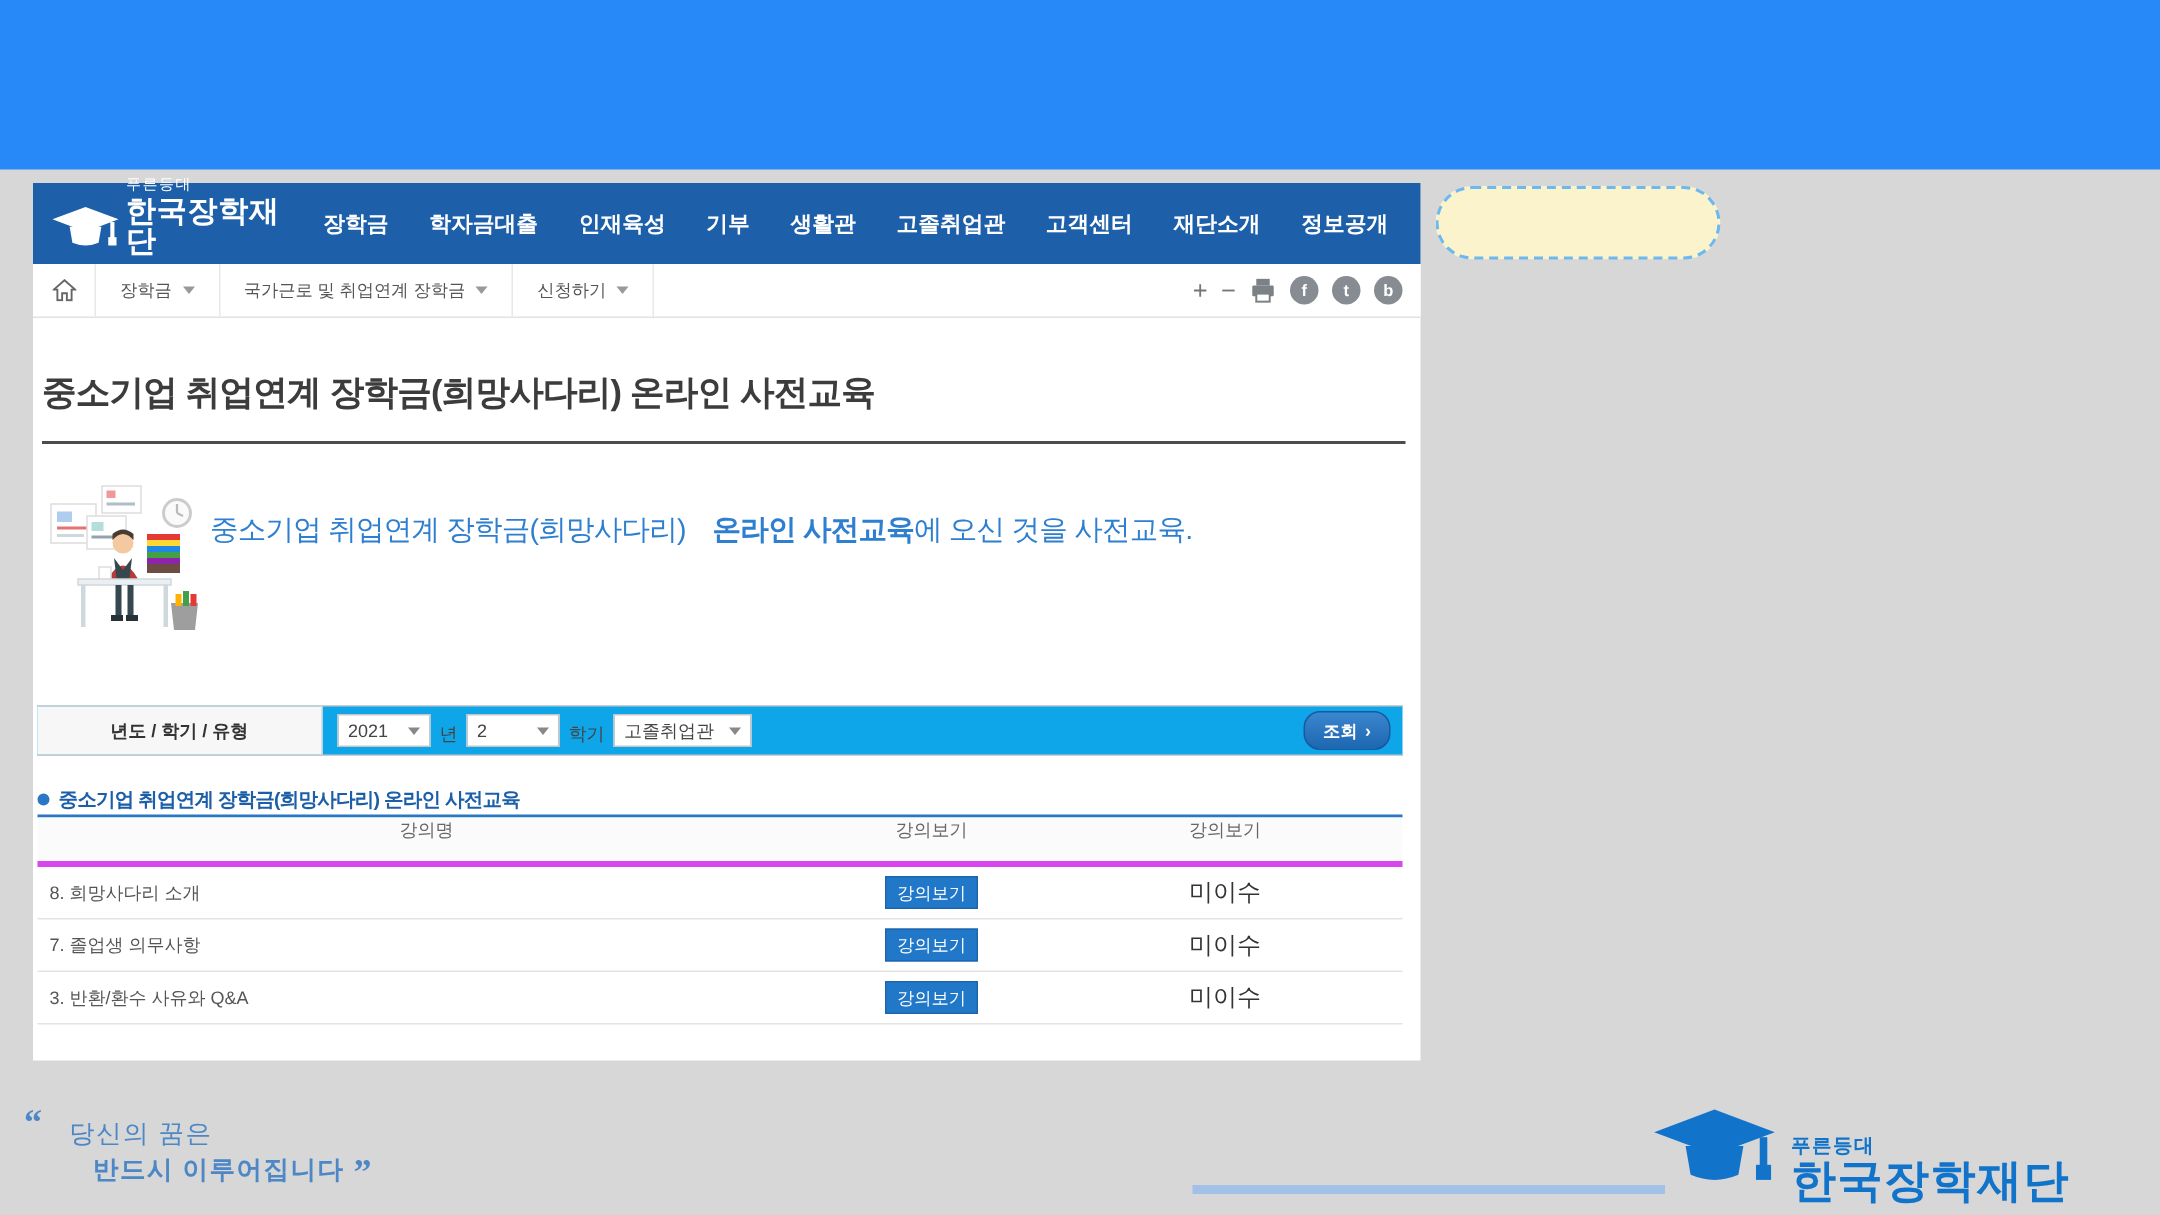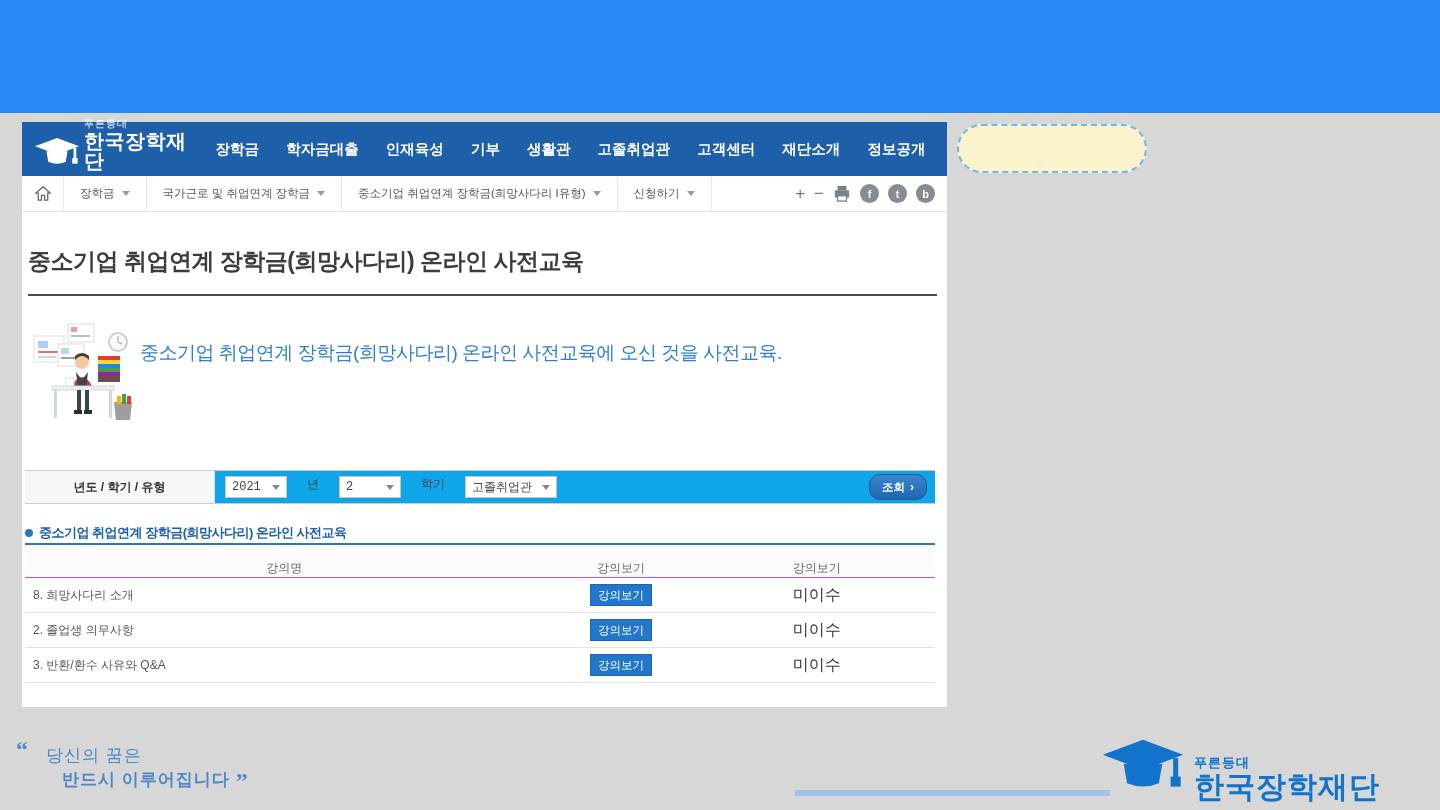--- a/index.html
+++ b/index.html
@@ -60,34 +60,34 @@
   }
   .tool-print { cursor:pointer; display:flex; align-items:center; }
 
   
   .page-title { position:absolute; left:6px; top:124px; font-size:23px; font-weight:bold; color:#3c3c3c; letter-spacing:-0.5px; }
   .title-rule { position:absolute; left:6px; right:10px; top:172px; border-top:2px solid #4c4c4c; }
 
   
   .illustration { position:absolute; left:8px; top:196px; }
   .welcome { position:absolute; left:118px; top:218px; font-size:19px; color:#2e7fd0; letter-spacing:-0.5px; }
-  .welcome b { font-weight:normal; }
+  .welcome b { font-weight:bold;margin-left:13px; }
 
   
   .filter-bar {
     position:absolute; left:3px; right:12px; top:348px; height:34px;
     border-top:1px solid #ccc; border-bottom:1px solid #ccc; background:#0ea5e9;
     display:flex; align-items:center;
   }
   .filter-label {
     width:190px; height:100%; background:#f7f7f7; border-right:1px solid #ddd;
     display:flex; align-items:center; justify-content:center;
     font-size:12px; font-weight:bold; color:#333;
   }
-  .filter-fields { display:flex; align-items:flex-start; gap:20px; padding-left:10px; font-size:12px; color:#444;font-family:Liberation Mono, monospace; }
+  .filter-fields { display:flex; align-items:flex-end; gap:6px; padding-left:10px; font-size:12px; color:#444; }
   .select {
     height:22px; border:1px solid #c6c6c6; background:#fff; display:flex; align-items:center;
     padding:0 6px; gap:8px; font-size:12px; color:#444; cursor:pointer;
   }
   .select .chev { width:0; height:0; border-left:4px solid transparent; border-right:4px solid transparent; border-top:5px solid #888; }
   .sel-year { width:62px; justify-content:space-between; }
   .sel-sem { width:62px; justify-content:space-between; }
   .sel-type { width:92px; justify-content:space-between; }
   .btn-search {
     margin-left:auto; margin-right:8px; height:22px; padding:12px 12px;
@@ -96,21 +96,21 @@
   }
   .btn-search .arrow { font-size:12px; font-weight:bold; }
 
   
   .section-head { position:absolute; left:3px; top:402px; display:flex; align-items:center; gap:6px; }
   .bullet { width:5px; height:5px; border:4px solid #2a77c5; border-radius:50%; background:#fff; }
   .section-title { font-size:13px; font-weight:bold; color:#1c5fa9; letter-spacing:-0.5px; }
   .section-rule { position:absolute; left:3px; right:12px; top:421px; border-top:2px solid #2a77c5; }
 
   .course-table { position:absolute; left:3px; right:12px; top:423px; }
-  .thead { display:flex; height:33px; background:#fbfbfb; border-bottom:1px solid #d946ef; align-items:flex-end; }
+  .thead { display:flex; height:33px; background:#fbfbfb; border-bottom:4px solid #d946ef; align-items:flex-start; }
   .th { font-size:12px; color:#666; text-align:center; }
   .trow { display:flex; height:35px; border-bottom:1px solid #e3e3e3; align-items:center; }
   .col-name { width:57%; padding-left:8px; text-align:left; }
   .col-action { width:17%; text-align:center; display:flex; justify-content:center; }
   .col-status { width:26%; text-align:center; }
   .th.col-name { text-align:center; padding-left:0; }
   .cell-name { font-size:12px; color:#555; }
   .cell-status { font-size:16px; color:#333; }
   .btn-lecture {
     width:62px; height:22px; background:#2278c8; border:1px solid #1d66ae;
@@ -171,24 +171,20 @@
       <svg width="16" height="15" viewBox="0 0 20 19">
         <path d="M10,1 L19,9 L16,9 L16,18 L12,18 L12,12 L8,12 L8,18 L4,18 L4,9 L1,9 Z" fill="none" stroke="#666" stroke-width="1.6"></path>
       </svg>
     </div>
     <div class="crumb-item">
       <span class="crumb-label">장학금</span>
       <span class="caret"></span>
     </div>
     <div class="crumb-item">
       <span class="crumb-label">국가근로 및 취업연계 장학금</span>
-      <span class="caret"></span>
-    </div>
-    <div class="crumb-item">
-      <span class="crumb-label">중소기업 취업연계 장학금(희망사다리 I유형)</span>
       <span class="caret"></span>
     </div>
     <div class="crumb-item">
       <span class="crumb-label">신청하기</span>
       <span class="caret"></span>
     </div>
     <div class="crumb-tools">
       <span class="tool-txt">+</span>
       <span class="tool-txt">−</span>
       <span class="tool-print">
@@ -285,21 +281,21 @@
       <div class="th col-status">강의보기</div>
     </div>
     <div class="trow">
       <div class="cell-name col-name">8. 희망사다리 소개</div>
       <div class="col-action">
         <div class="btn-lecture">강의보기</div>
       </div>
       <div class="cell-status col-status">미이수</div>
     </div>
     <div class="trow">
-      <div class="cell-name col-name">2. 졸업생 의무사항</div>
+      <div class="cell-name col-name">7. 졸업생 의무사항</div>
       <div class="col-action">
         <div class="btn-lecture">강의보기</div>
       </div>
       <div class="cell-status col-status">미이수</div>
     </div>
     <div class="trow">
       <div class="cell-name col-name">3. 반환/환수 사유와 Q&amp;A</div>
       <div class="col-action">
         <div class="btn-lecture">강의보기</div>
       </div>

